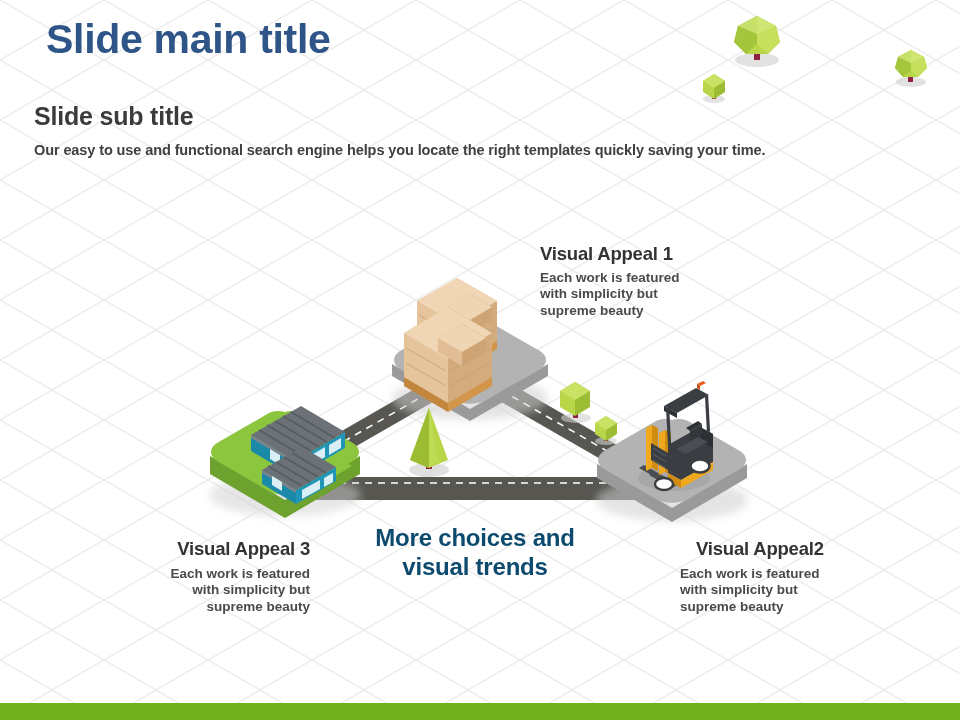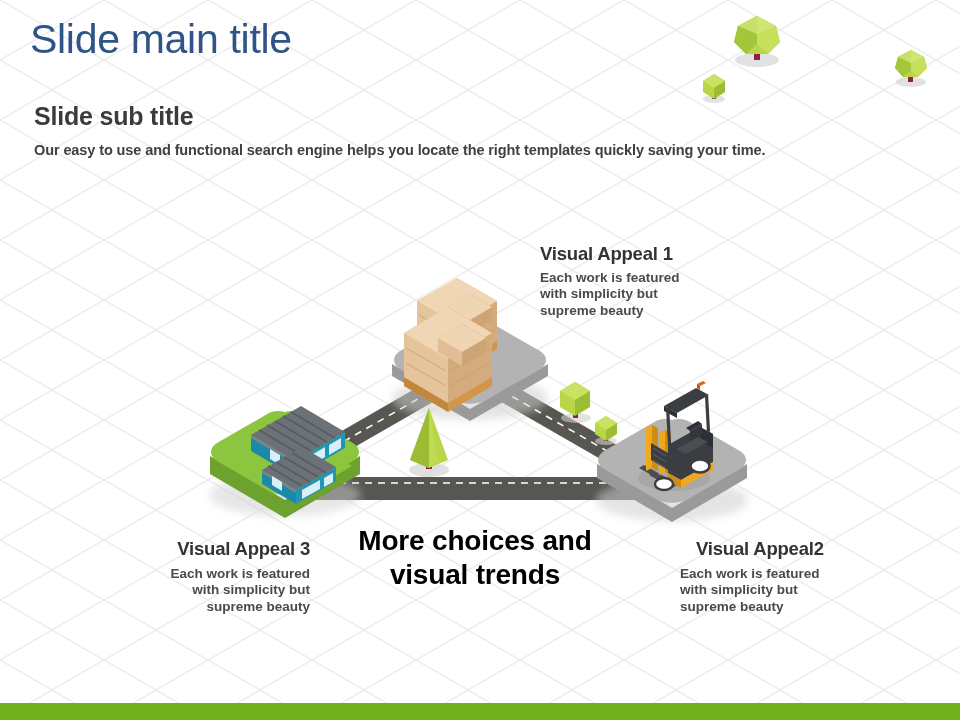--- a/index.html
+++ b/index.html
@@ -24,24 +24,24 @@
   #iso-grid {
     position: absolute;
     left: 0; top: 0;
     width: 960px; height: 720px;
     pointer-events: none;
   }
 
   
   #main-title {
     position: absolute;
-    left: 30px;
+    left: 46px;
     top: 16px;
     font-size: 41px;
-    font-weight: normal;
+    font-weight: bold;
     color: #2f5588;
     letter-spacing: -0.3px;
     line-height: 1.15;
     white-space: nowrap;
   }
   #sub-title {
     position: absolute;
     left: 34px;
     top: 102px;
     font-size: 25px;
@@ -87,23 +87,23 @@
 
   #appeal2-title { left: 696px; top: 538px; }
   #appeal2-body  { left: 680px; top: 566px; }
 
   #center-caption {
     position: absolute;
     left: 355px;
     top: 524px;
     width: 240px;
     text-align: center;
-    font-size: 28px;
-    font-weight: bold;
-    color: #000000;
+    font-size: 24px;
+    font-weight: bold;
+    color: #0c4a6e;
     line-height: 1.2;
     white-space: pre-line;
     letter-spacing: -0.2px;
   }
 
   
   #footer-bar {
     position: absolute;
     left: 0;
     top: 703px;

